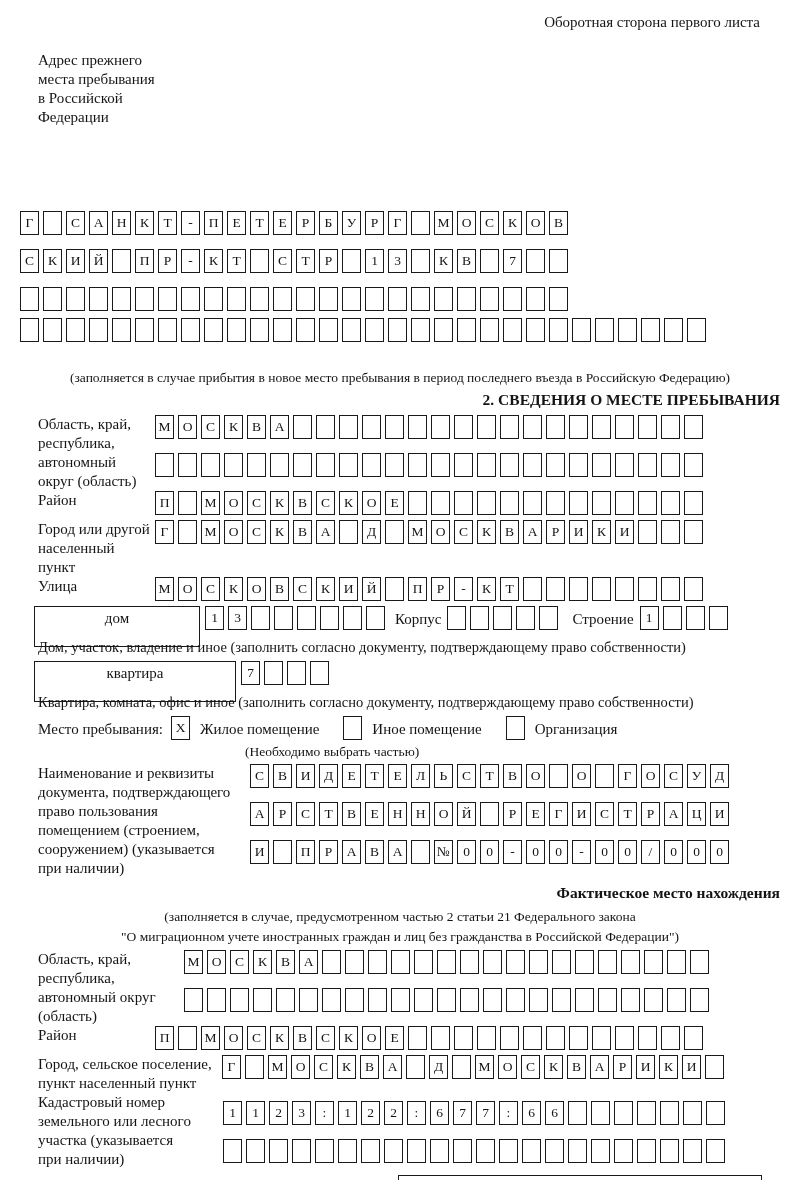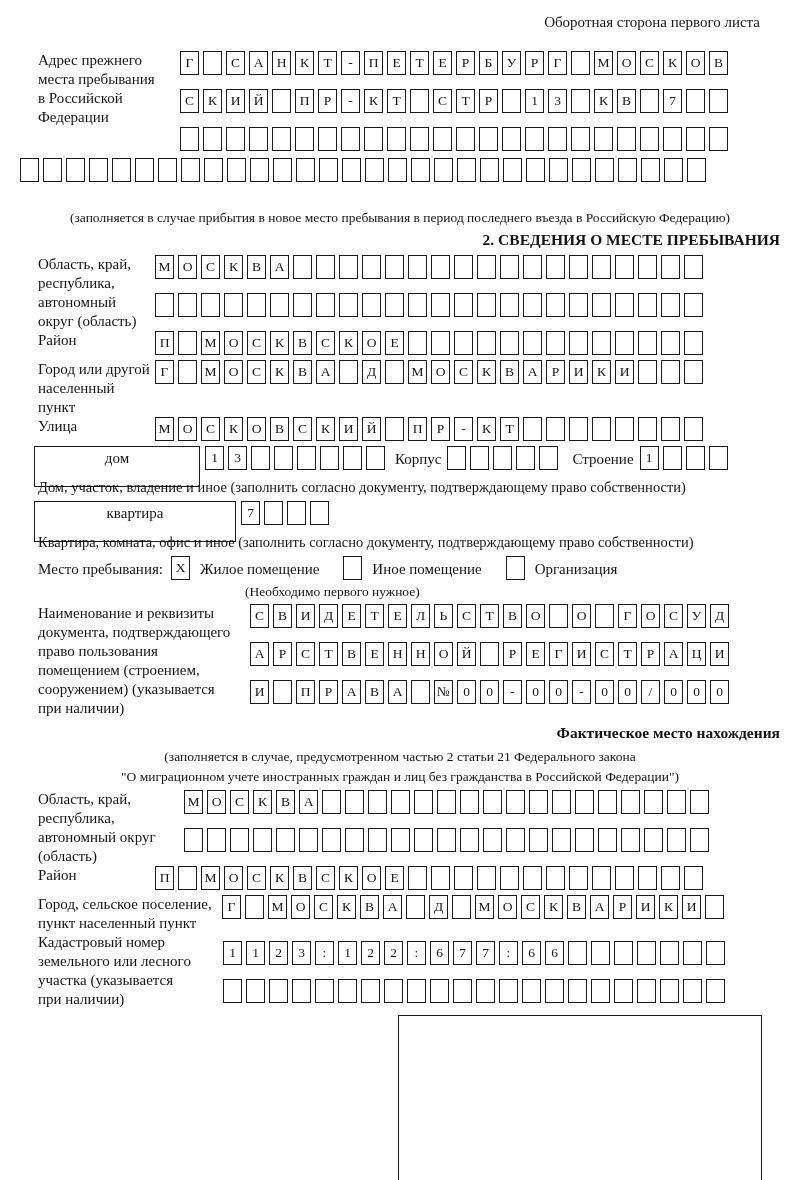--- a/index.html
+++ b/index.html
@@ -111,21 +111,21 @@
   }
   .stamp-caption {
     margin-left: 378px;
     width: 368px;
     text-align: center;
     font-size: 13.8px;
     line-height: 20px;
     white-space: pre-line;
   }
 
-  .mb2 { margin-bottom: 2px; }
+  .mb2 { margin-bottom: 2px; flex-direction: column; }
   .mb4 { margin-bottom: 4px; }
 </style>
 </head>
 <body>
 
 <div class="page">
 
   <div class="header-note">Оборотная сторона первого листа</div>
 
   <div class="formrow mb2">
@@ -177,21 +177,21 @@
   <div class="note-left">Дом, участок, владение и иное (заполнить согласно документу, подтверждающему право собственности)</div>
 
   <div class="kvartira-row">
     <span class="longbox kvartira-box"><span>квартира</span></span><span class="cellrow" style="display:inline-block"><span class="cell">7</span><span class="cell"></span><span class="cell"></span><span class="cell"></span></span>
   </div>
   <div class="note-left">Квартира, комната, офис и иное (заполнить согласно документу, подтверждающему право собственности)</div>
 
   <div class="mesto-row">
     <span>Место пребывания:</span><span class="cell">X</span><span class="opt-label">Жилое помещение</span><span class="cell"></span><span class="opt-label">Иное помещение</span><span class="cell"></span><span class="opt-label">Организация</span>
   </div>
-  <div class="mesto-note">(Необходимо первого нужное)</div>
+  <div class="mesto-note">(Необходимо выбрать частью)</div>
 
   <div class="formrow">
     <div class="rowlabel w230">Наименование и реквизиты
 документа, подтверждающего
 право пользования
 помещением (строением,
 сооружением) (указывается
 при наличии)</div>
     <div class="cellcol">
       <div class="cellrow"><span class="cell">С</span><span class="cell">В</span><span class="cell">И</span><span class="cell">Д</span><span class="cell">Е</span><span class="cell">Т</span><span class="cell">Е</span><span class="cell">Л</span><span class="cell">Ь</span><span class="cell">С</span><span class="cell">Т</span><span class="cell">В</span><span class="cell">О</span><span class="cell"></span><span class="cell">О</span><span class="cell"></span><span class="cell">Г</span><span class="cell">О</span><span class="cell">С</span><span class="cell">У</span><span class="cell">Д</span></div>

